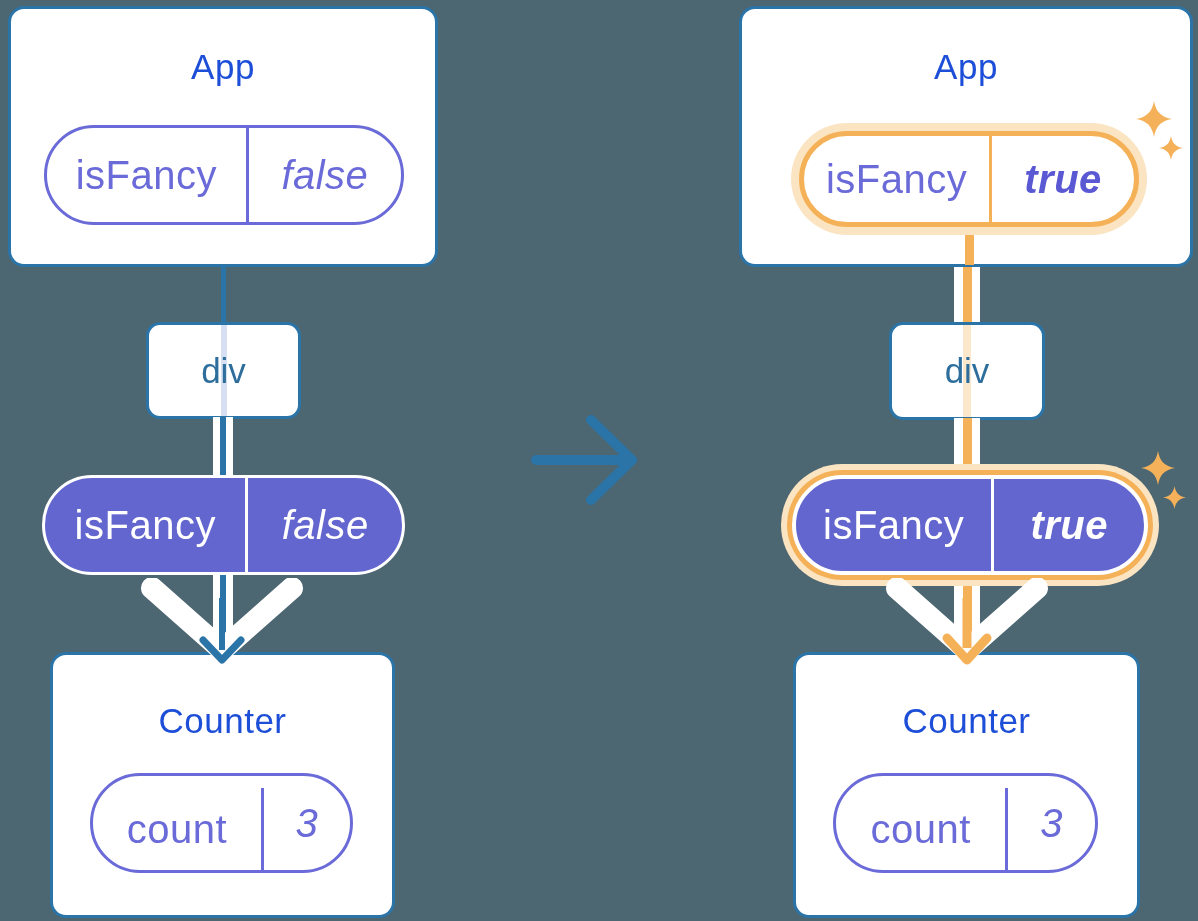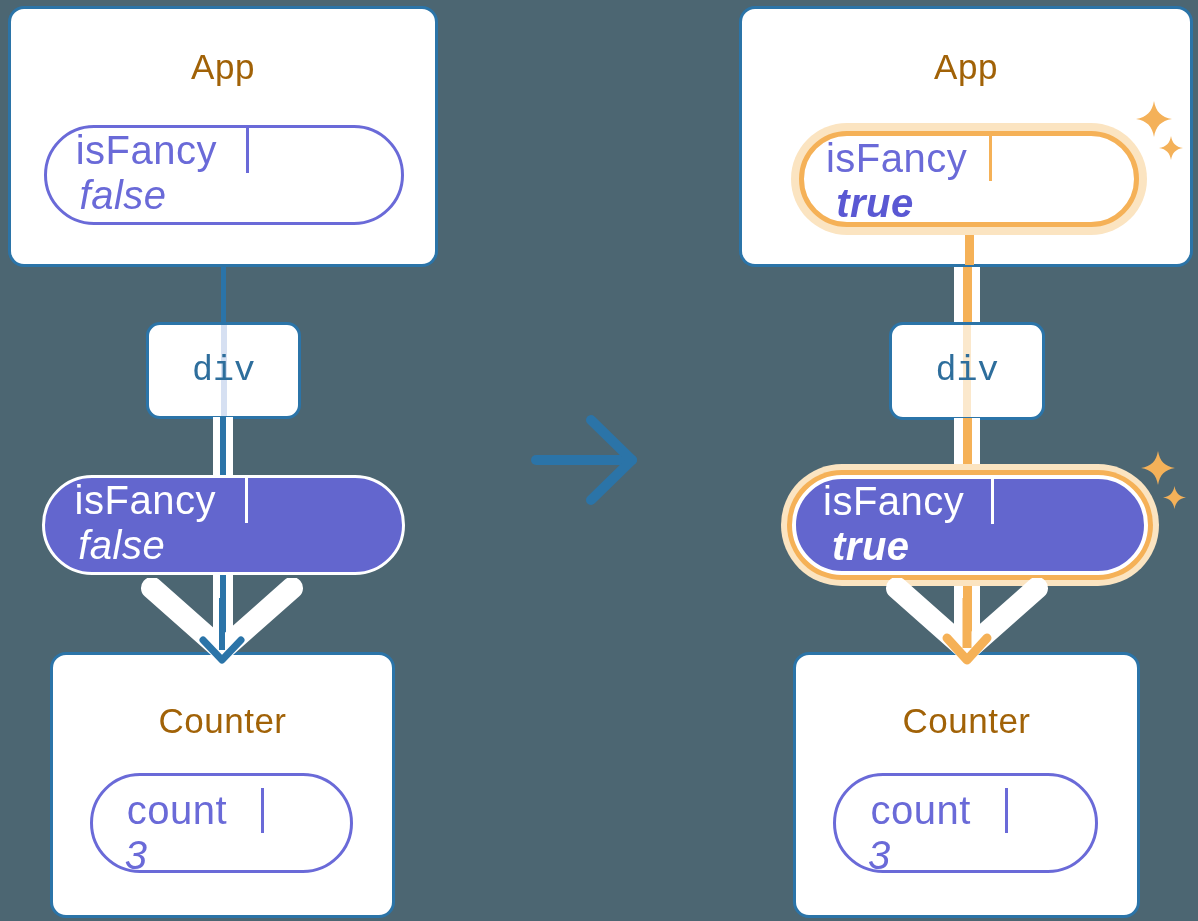--- a/index.html
+++ b/index.html
@@ -8,27 +8,27 @@
     position:relative; width:1198px; height:921px;
     background:#4C6672; overflow:hidden;
     font-family:"Liberation Sans", sans-serif;
   }
   
   .card {
     position:absolute; background:#fff;
     border:3px solid #2B74A8; border-radius:16px;
   }
   .card-title {
-    text-align:center; color:#a16207;
+    text-align:center; color:#1d4ed8;
     font-size:35px; font-weight:500; letter-spacing:0.5px;
   }
   
   .pill {
     position:absolute; display:flex; align-items:stretch;
-    border-radius:70px; overflow:hidden; background:#fff;flex-direction:column;
+    border-radius:70px; overflow:hidden; background:#fff;
   }
   .pill .cell {
     display:flex; align-items:center; justify-content:center;
     font-size:40px; letter-spacing:0.5px;
   }
   .pill .k { width:57%; }
   .pill .v { width:43%;font-style:italic; }
   .pill-outline { border:3px solid #6A6AD8; color:#6A6AD8; }
   .pill-outline .k { border-right:3px solid #6A6AD8; }
   .pill-state {
@@ -57,21 +57,21 @@
   .core-orange { width:9px; background:#F5B157; }
   .inner-line { position:absolute; top:0; bottom:0; }
   .inner-blue { width:6px; background:#D6E0F2; }
   .inner-orange { width:8px; background:#FBE8CC; }
   .node {
     position:absolute; background:#fff;
     border:3px solid #2B74A8; border-radius:14px;
     display:flex; align-items:center; justify-content:center;
   }
   .node .label {
-    position:relative; color:#2E6E9C; font-size:35px; font-weight:500;font-family:Liberation Mono, monospace;
+    position:relative; color:#2E6E9C; font-size:35px; font-weight:500;
   }
   .arrow-svg { position:absolute; z-index:6; }
   .sparkle { position:absolute; z-index:7; }
   .z-top { z-index:5; }
 </style>
 </head>
 <body>
 
 <div class="stage">
 

